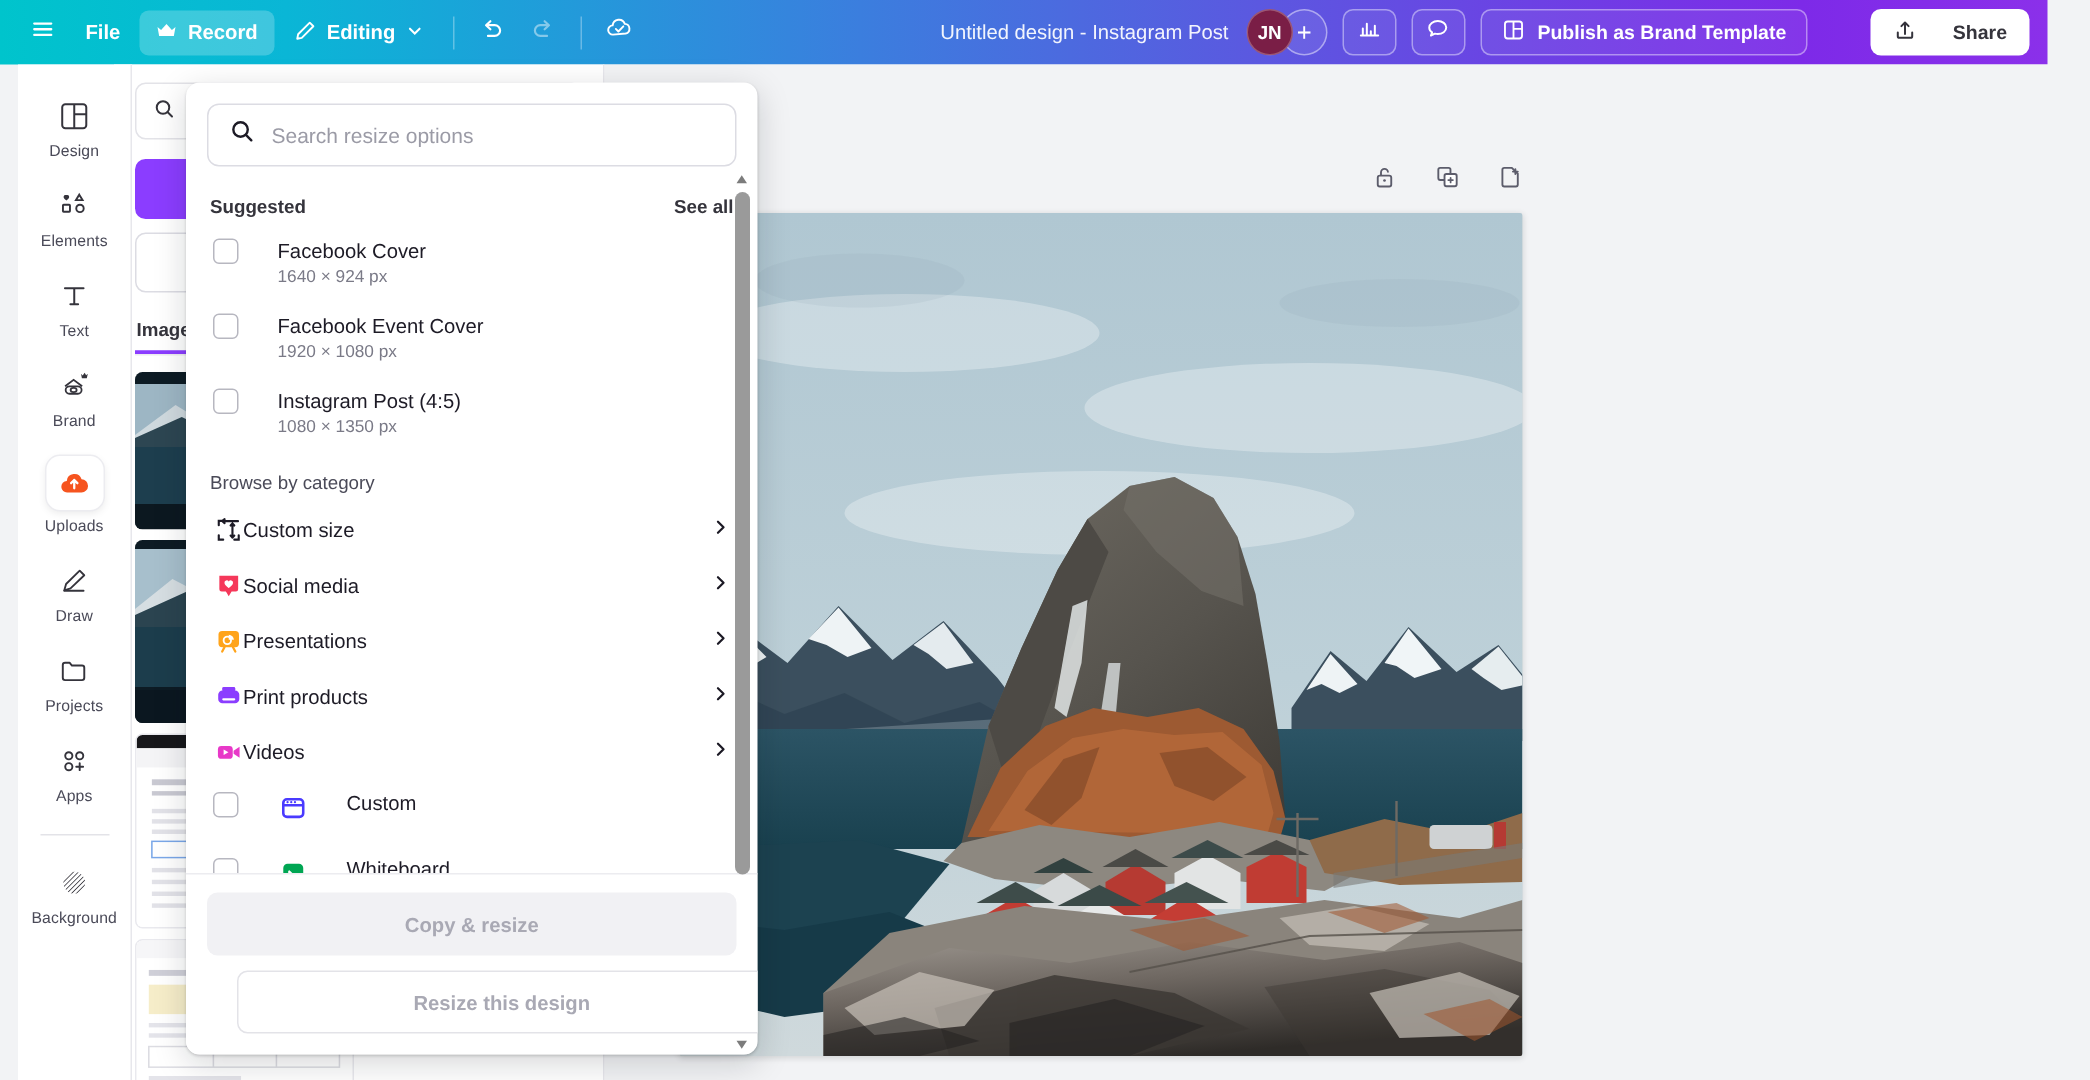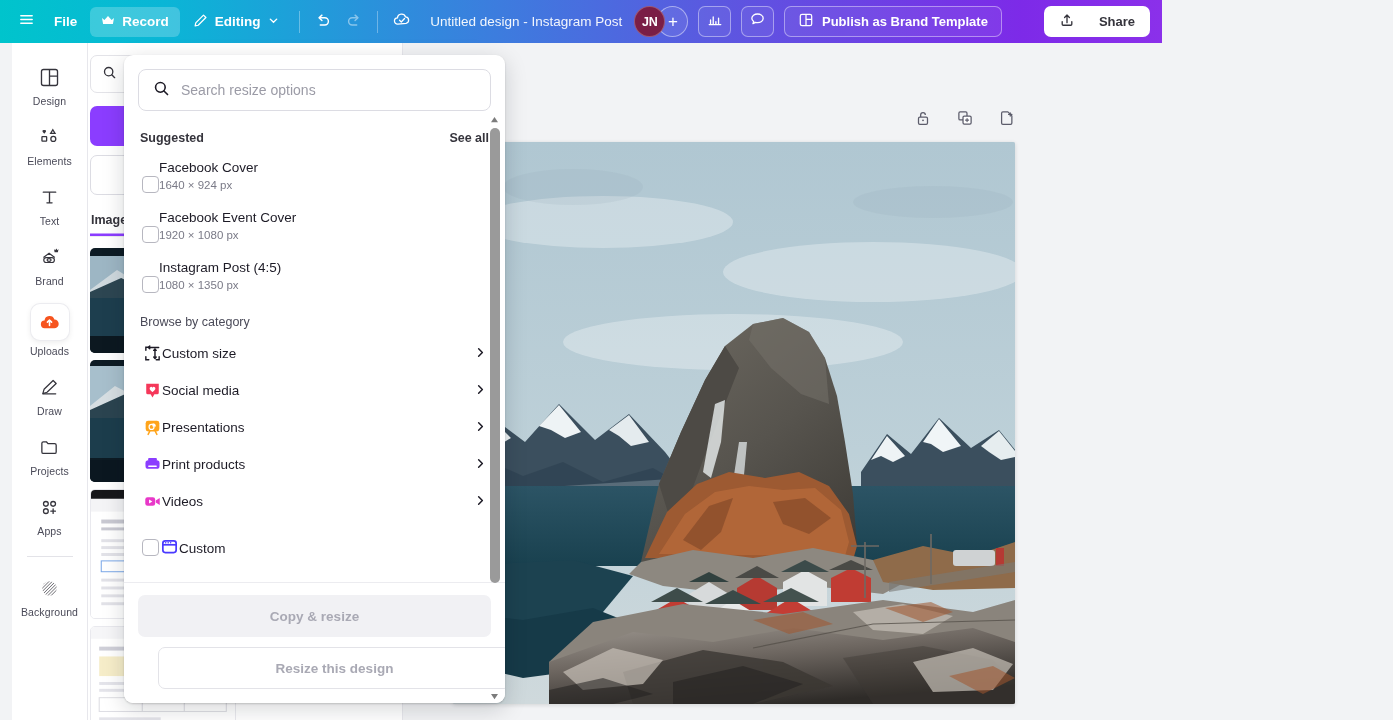--- a/index.html
+++ b/index.html
@@ -6,21 +6,21 @@
   html, body {
     width: 1393px; height: 720px;
     overflow: hidden;
     font-family: "Liberation Sans", sans-serif;
     background: #f2f3f5;
   }
   #app { position: relative; width: 1393px; height: 720px; }
 
   
   .topbar {
-    position: absolute; left: 0; top: 0; width: 1162px; height: 43px;
+    position: absolute; left: 0; top: 0; width: 1365px; height: 43px;
     background: linear-gradient(90deg,#00c4cc 0%,#0ab6d6 14%,#3b7ede 42%,#5c57e0 62%,#7d2ae8 88%,#8b30ea 100%);
     display: flex; align-items: center; padding: 0 12px; gap: 2px;
     color: #fff;
   }
   .tb-icon-btn {
     width: 32px; height: 30px; display: flex; align-items: center; justify-content: center;
     border-radius: 6px; cursor: pointer;
   }
   .tb-text-btn {
     height: 30px; display: flex; align-items: center; gap: 7px;
@@ -154,21 +154,21 @@
   }
   .rp-search input::placeholder { color: #9b9ba6; }
   .rp-scroll { flex: 1; overflow: hidden; position: relative; padding: 0 14px; }
   .rp-sec-head {
     display: flex; align-items: center; justify-content: space-between;
     padding: 14px 2px 6px;
   }
   .rp-sec-title { font-size: 12.5px; font-weight: 700; color: #35343c; }
   .rp-see-all { font-size: 12.5px; font-weight: 700; color: #35343c; cursor: pointer; }
   .rp-row {
-    display: flex; align-items: flex-end; gap: 0; padding: 8px 4px;
+    display: flex; align-items: flex-start; gap: 26px; padding: 8px 4px;
     border-radius: 7px; cursor: pointer; min-height: 44px;
   }
   .cbox {
     width: 17px; height: 17px; border: 1.4px solid #b7b7c0; border-radius: 4px;
     background: #fff; flex: none; cursor: pointer;
   }
   .rp-name { font-size: 13.5px; color: #1d1b26; line-height: 17px; }
   .rp-dim { font-size: 11.5px; color: #7a7a87; line-height: 16px; margin-top: 1px; }
   .rp-cat {
     display: flex; align-items: center; gap: 0; padding: 8px 4px;

